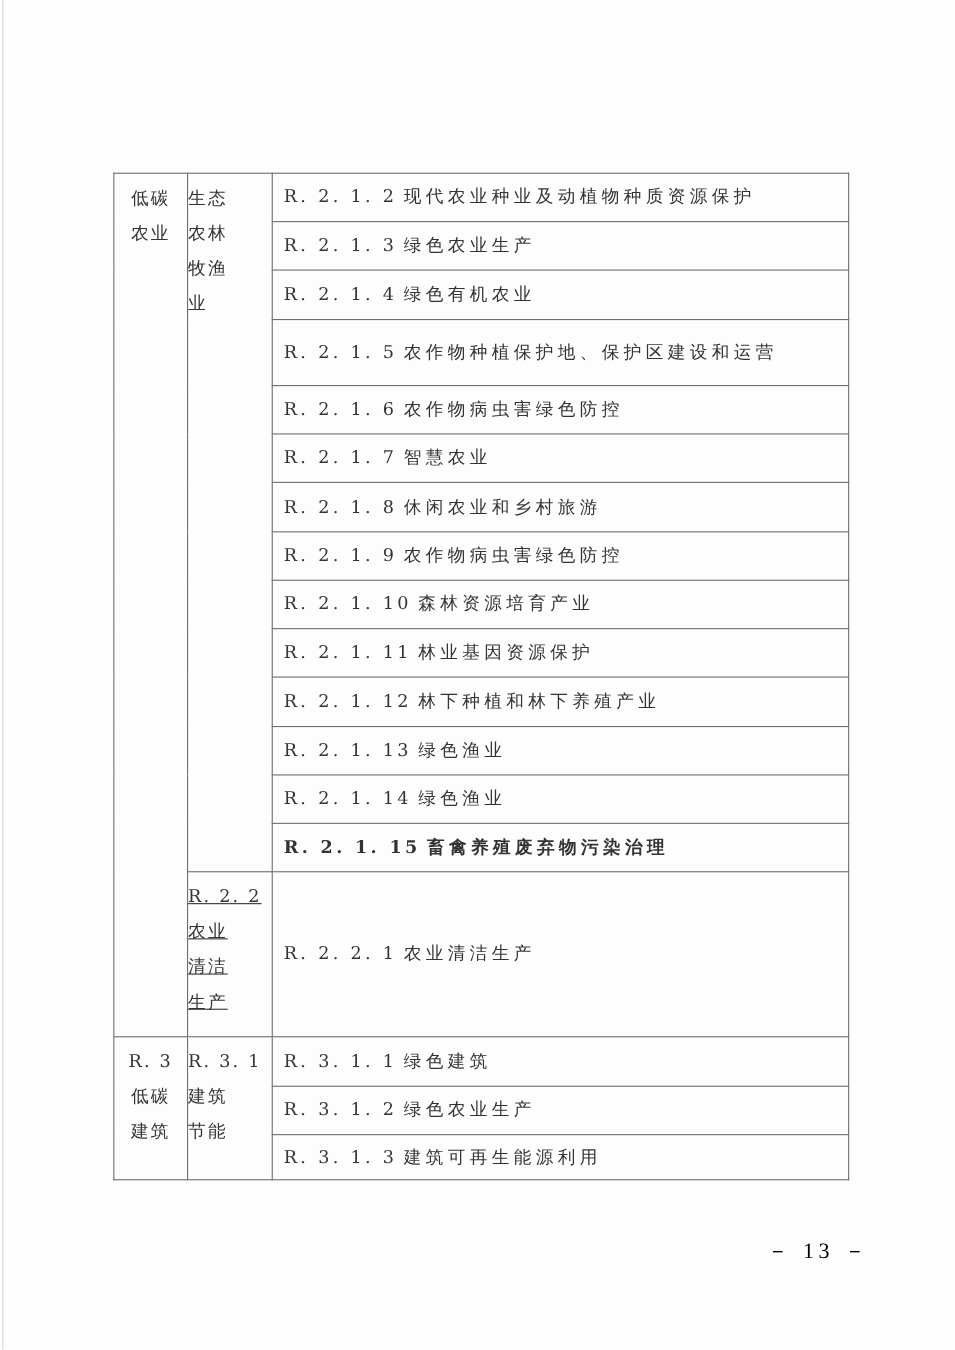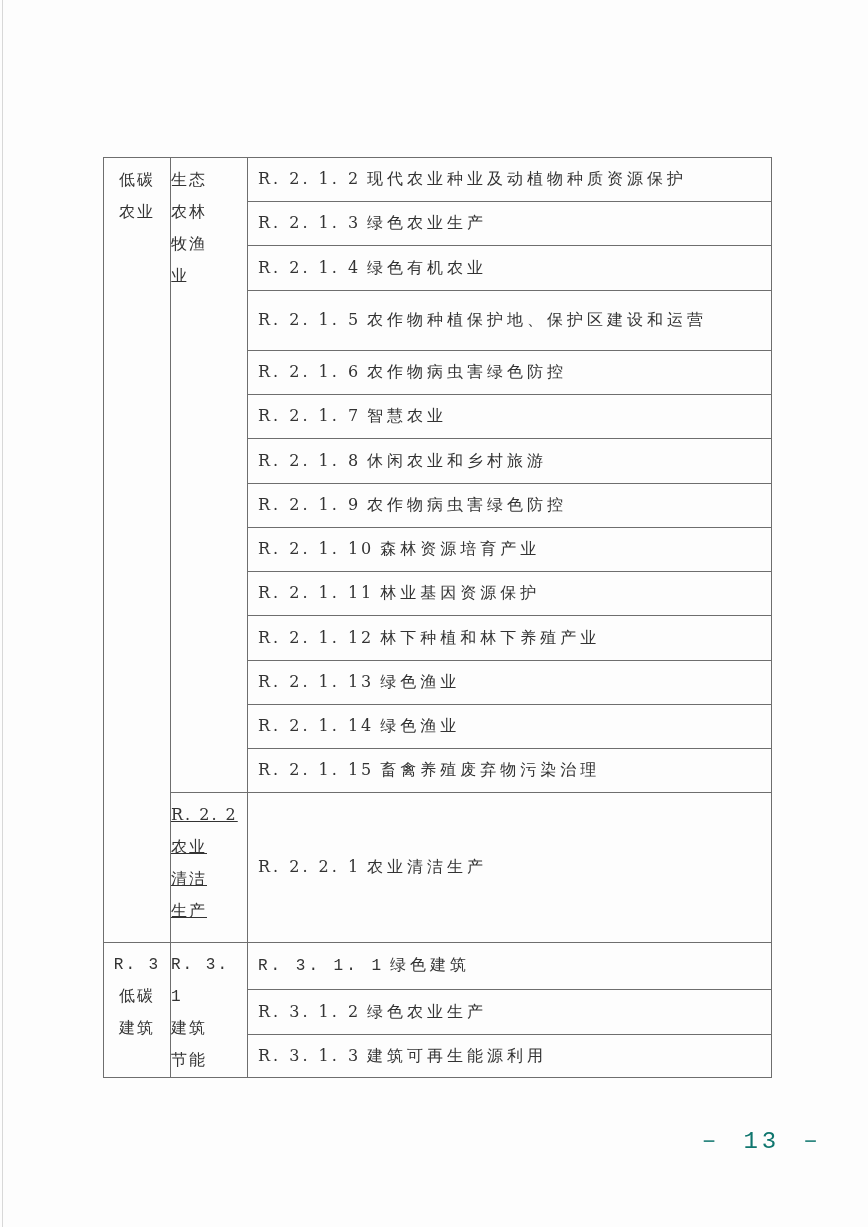--- a/index.html
+++ b/index.html
@@ -7,22 +7,22 @@
          font-family:"DejaVu Serif","Liberation Serif",serif; color:#333; }
   .leftline { position:absolute; left:2px; top:0; width:1px; height:1227px; background:#d8d8d8; }
   table.tbl { position:absolute; left:103px; top:157px; border-collapse:collapse;
               table-layout:fixed; width:669px; }
   table.tbl td { border:1px solid #6e6e6e; padding:0; font-size:16px; vertical-align:middle;
                  letter-spacing:4px; }
   td.c1 { width:66px; text-align:center; line-height:32px; vertical-align:top !important; padding-top:6px !important; letter-spacing:2px !important; }
   td.c2 { width:76px; text-align:left; line-height:32px; vertical-align:top !important; padding-top:6px !important; letter-spacing:2px !important; }
   td.c3 { padding-left:10px !important; white-space:nowrap; }
   td.c3 .code { letter-spacing:3px; margin-right:6px; }
-  .pagenum { position:absolute; left:697px; top:1124px; font-size:24px; color:#0f766e;
-             font-family:Liberation Mono, monospace; letter-spacing:4px; }
+  .pagenum { position:absolute; left:697px; top:1124px; font-size:20px; color:#000000;
+             font-family:Liberation Serif, serif; letter-spacing:4px; }
 </style>
 </head>
 <body>
 
 <div class="leftline"></div>
 
 <table class="tbl">
   <tbody id="tbody">
       <tr style="height: 44px;">
         <td class="c1" rowspan="15">
@@ -66,33 +66,33 @@
       </tr>
       <tr style="height: 45px;">
         <td class="c3"><span class="code">R. 2. 1. 12</span><span>林下种植和林下养殖产业</span></td>
       </tr>
       <tr style="height: 44px;">
         <td class="c3"><span class="code">R. 2. 1. 13</span><span>绿色渔业</span></td>
       </tr>
       <tr style="height: 44px;">
         <td class="c3"><span class="code">R. 2. 1. 14</span><span>绿色渔业</span></td>
       </tr>
-      <tr style="height: 44px;">
+      <tr style="height: 44px; font-weight: bold;">
         <td class="c3"><span class="code">R. 2. 1. 15</span><span>畜禽养殖废弃物污染治理</span></td>
       </tr>
       <tr style="height: 150px;">
         <td class="c2" rowspan="1" style="padding-top: 6px; text-decoration: underline;">
           <div>R. 2. 2</div>
           <div>农业</div>
           <div>清洁</div>
           <div>生产</div>
         </td>
         <td class="c3"><span class="code">R. 2. 2. 1</span><span>农业清洁生产</span></td>
       </tr>
-      <tr style="height: 45px; font-family: Liberation Mono, monospace;">
+      <tr style="height: 45px;">
         <td class="c1" rowspan="3" style="padding-top: 10px;">
           <div>R. 3</div>
           <div>低碳</div>
           <div>建筑</div>
         </td>
         <td class="c2" rowspan="3" style="padding-top: 10px;">
           <div>R. 3. 1</div>
           <div>建筑</div>
           <div>节能</div>
         </td>

